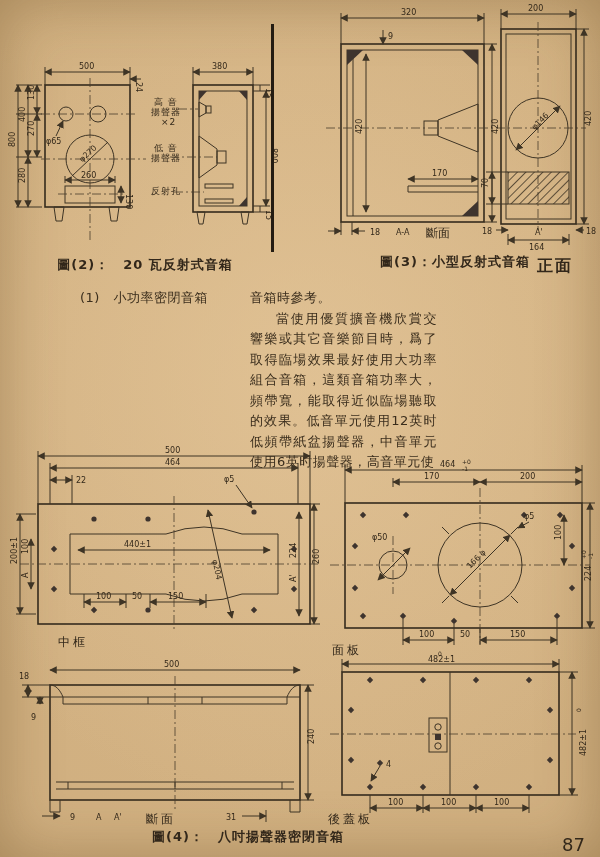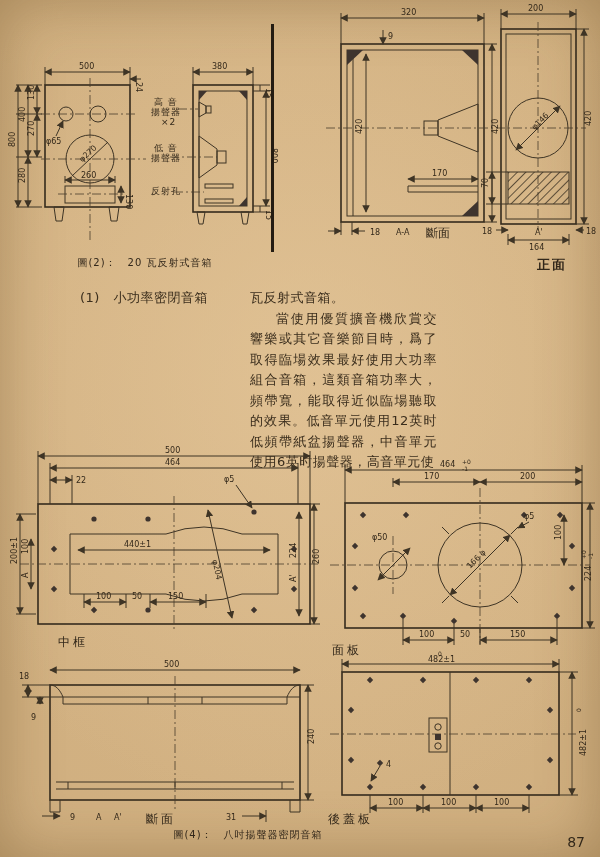--- a/index.html
+++ b/index.html
@@ -12,30 +12,30 @@
     color:#35291a;}
   svg{position:absolute;overflow:visible;}
   svg .ln{stroke:#3e3425;stroke-width:1;fill:none;}
   svg .thk{stroke:#352b1d;stroke-width:1.6;fill:none;}
   svg .cl{stroke:#4a3d2b;stroke-width:.8;fill:none;stroke-dasharray:9 3 2 3;}
   svg .fil{fill:#3e342e;stroke:none;}
   svg text{fill:#33281a;font-family:"DejaVu Sans",sans-serif;font-size:8px;}
   svg text.big{font-size:12px;}
   svg text.lbl{font-size:9px;letter-spacing:1px;}
   svg text.tiny{font-size:6px;}
-  .caption{position:absolute;font-size:10px;letter-spacing:1px;font-weight:normal;color:#32271a;}
+  .caption{position:absolute;font-size:13px;letter-spacing:1px;font-weight:bold;color:#32271a;}
   .cols{position:absolute;left:8px;top:288px;width:578px;display:flex;gap:9px;
         font-size:13px;line-height:20.5px;text-align:justify;letter-spacing:.5px;color:#3a2d1c;margin-left:46px;}
   .col{width:187px;}
   .col p{margin:0;text-indent:2em;}
   .col p.noind{text-indent:0;}
   .col .hd{padding-left:26px;text-indent:0;}
   .divider{position:absolute;left:271px;top:24px;width:2.5px;height:228px;background:#241c12;}
-  .pageno{position:absolute;right:15px;top:834px;font-size:14px;color:#33281a;}
-  .sidelbl{position:absolute;font-size:13px;letter-spacing:2px;font-weight:bold;color:#32271a;}
+  .pageno{position:absolute;right:15px;top:834px;font-size:18px;color:#33281a;}
+  .sidelbl{position:absolute;font-size:16px;letter-spacing:2px;font-weight:bold;color:#32271a;}
 </style>
 </head>
 <body>
 
 <div class="page">
 
   <svg style="left:8px;top:52px" width="265" height="200" viewBox="0 0 265 200">
     <defs>
       <marker id="ar" viewBox="0 0 10 10" refX="9" refY="5" markerWidth="7.5" markerHeight="7.5" orient="auto-start-reverse">
         <path d="M0,0 L10,5 L0,10 z" fill="#3e3425"></path>
@@ -199,28 +199,29 @@
         <text x="243" y="246">164</text>
         <line class="ln" x1="290" y1="25" x2="303" y2="25"></line>
           <line class="ln" x1="290" y1="220" x2="303" y2="220"></line>
         <line class="ln" x1="298" y1="25" x2="298" y2="220" marker-start="url(#ar)" marker-end="url(#ar)"></line>
         <text transform="rotate(-90 305 122)" x="305" y="122">420</text>
         <line class="ln" x1="290" y1="226" x2="298" y2="226" marker-start="url(#ar)"></line>
         <text x="300" y="230">18</text>
       </g>
     </g>
   </svg>
+  <div class="caption" style="left:380px;top:253px">圖(3)：小型反射式音箱</div>
   <div class="sidelbl" style="left:537px;top:256px">正面</div>
 
   <div class="cols">
     <div class="col">
       <p class="hd">(1)　小功率密閉音箱</p>
     </div>
     <div class="col">
-      <p class="noind">瓦反射式音箱。</p>
+      <p class="noind">音箱時參考。</p>
       <p>當使用優質擴音機欣賞交響樂或其它音樂節目時，爲了取得臨場效果最好使用大功率組合音箱，這類音箱功率大，頻帶寬，能取得近似臨場聽取的效果。低音單元使用12英时低頻帶紙盆揚聲器，中音單元使用6英时揚聲器，高音單元使</p>
     </div>
   </div>
 
   <svg style="left:8px;top:446px" width="318" height="212" viewBox="0 0 318 212">
     <g>
       <rect class="thk" x="30" y="58" width="272" height="120"></rect>
       <path class="ln" d="M62,88 H158 Q196,74 234,88 H270 V148 H234 Q196,162 158,148 H62 Z"></path>
       <line class="cl" x1="12" y1="118" x2="312" y2="118"></line>
       <line class="cl" x1="166" y1="50" x2="166" y2="186"></line>

